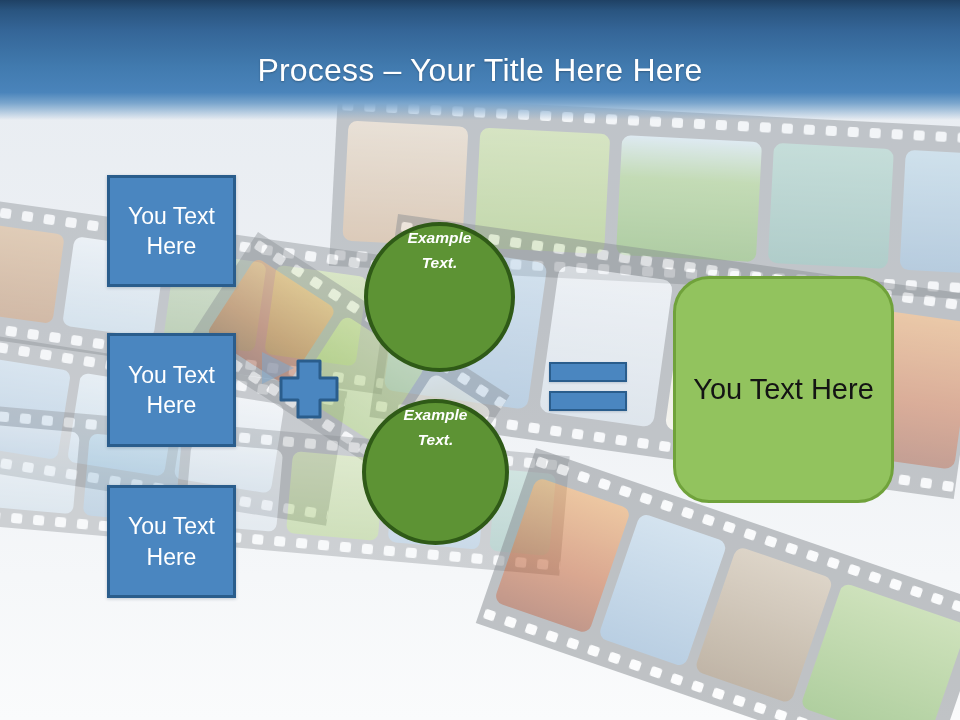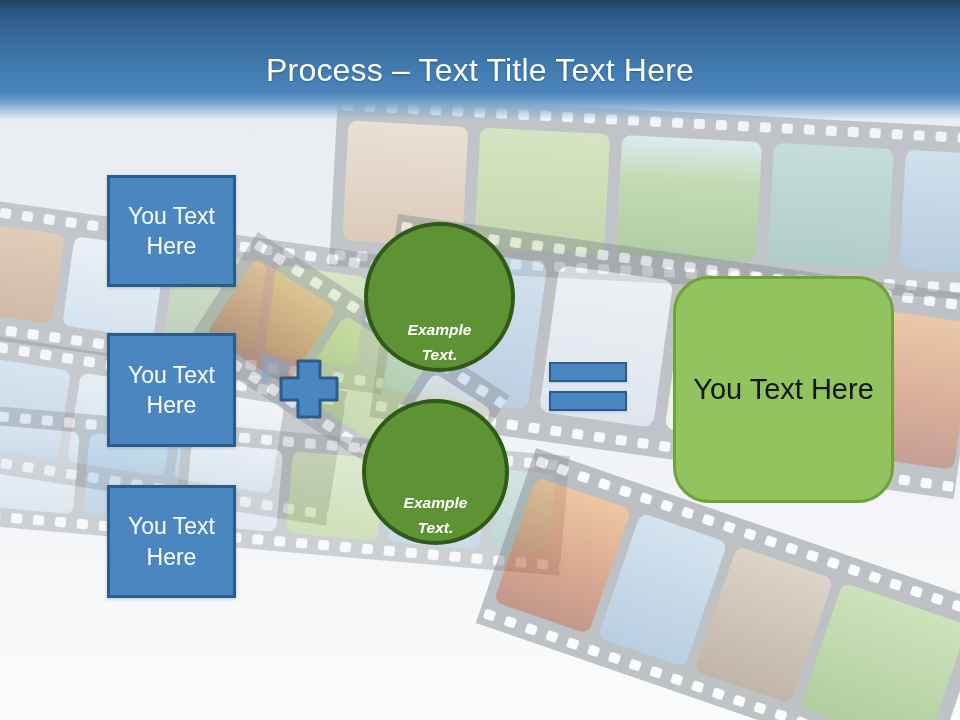--- a/index.html
+++ b/index.html
@@ -41,21 +41,21 @@
   .equals{position:absolute;left:549px;top:362px;display:flex;flex-direction:column;gap:9px;z-index:2;}
   .equals .bar{
     width:74px;height:16px;background:var(--accent_blue,#4a86c0);
     border:2.5px solid var(--accent_blue_border,#2a5d8c);
     box-shadow:0 1px 2px rgba(30,60,90,.2);
   }
   
   .circle{
     position:absolute;border-radius:50%;box-sizing:border-box;z-index:2;
     background:var(--circle_green,#5d9334);border:4px solid var(--circle_green_border,#2f5a17);
-    display:flex;align-items:flex-end;justify-content:center;text-align:center;
+    display:flex;align-items:flex-start;justify-content:center;text-align:center;
     color:#fff;font-weight:bold;font-style:italic;font-size:15.5px;line-height:1.6;
   }
   .circle span{width:82px;}
   .c1{left:364px;top:222px;width:151px;height:150px;}
   .c2{left:362px;top:399px;width:147px;height:146px;}
   
   .result{
     position:absolute;left:673px;top:276px;width:221px;height:227px;box-sizing:border-box;
     background:var(--result_green,#92c35e);border:3px solid var(--result_green_border,#70a23b);
     border-radius:36px;display:flex;align-items:center;justify-content:center;
@@ -237,21 +237,21 @@
       <rect x="10" y="27" width="100" height="132" rx="9" fill="url(#g-fire)"></rect>
       <rect x="120" y="27" width="92" height="132" rx="9" fill="url(#g-bwater)"></rect>
       <rect x="222" y="27" width="102" height="132" rx="9" fill="url(#g-cat)"></rect>
       <rect x="334" y="27" width="132" height="132" rx="9" fill="url(#g-grass2)"></rect>
     </g>
 
     <polygon points="262,352 262,384 294,368" fill="#7fa8cc" opacity="0.55"></polygon>
   </svg>
 
   <header class="header">
-    <h1><span class="t-key">Process</span><span class="t-rest">– Text Title Text Here</span></h1>
+    <h1><span class="t-key">Process</span><span class="t-rest">– Your Title Here Here</span></h1>
   </header>
 
   <div class="step s1">
     <span>You Text Here</span>
   </div>
   <div class="step s2">
     <span>You Text Here</span>
   </div>
   <div class="step s3">
     <span>You Text Here</span>

